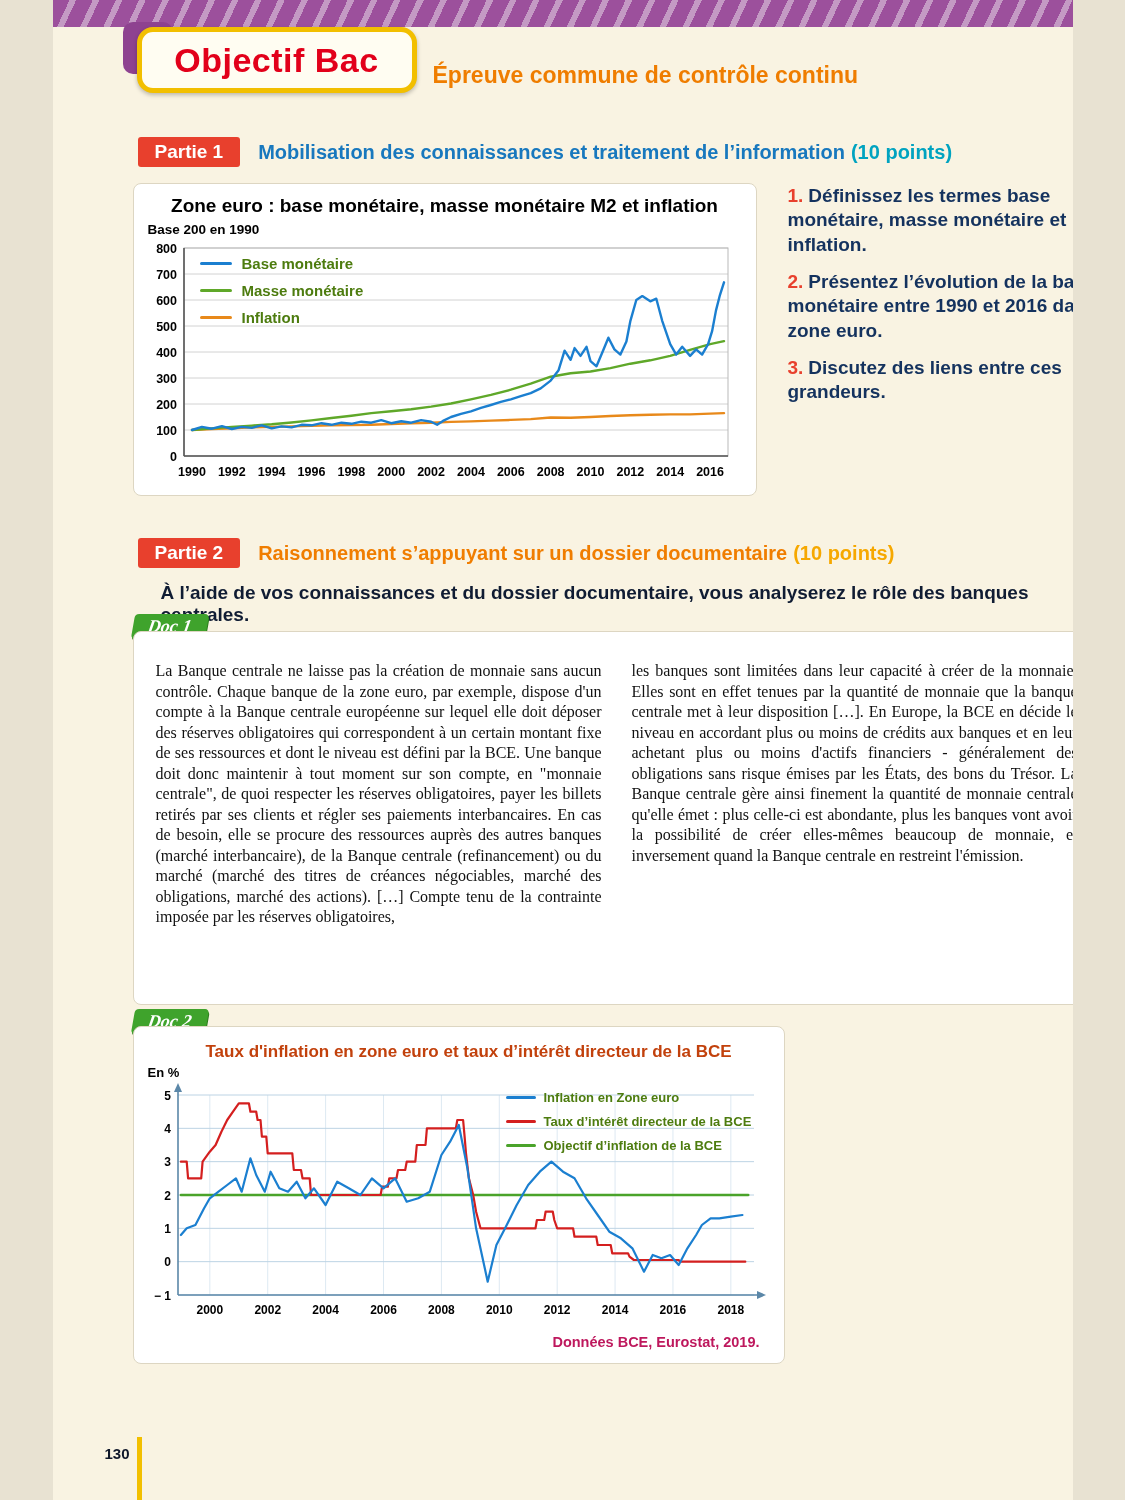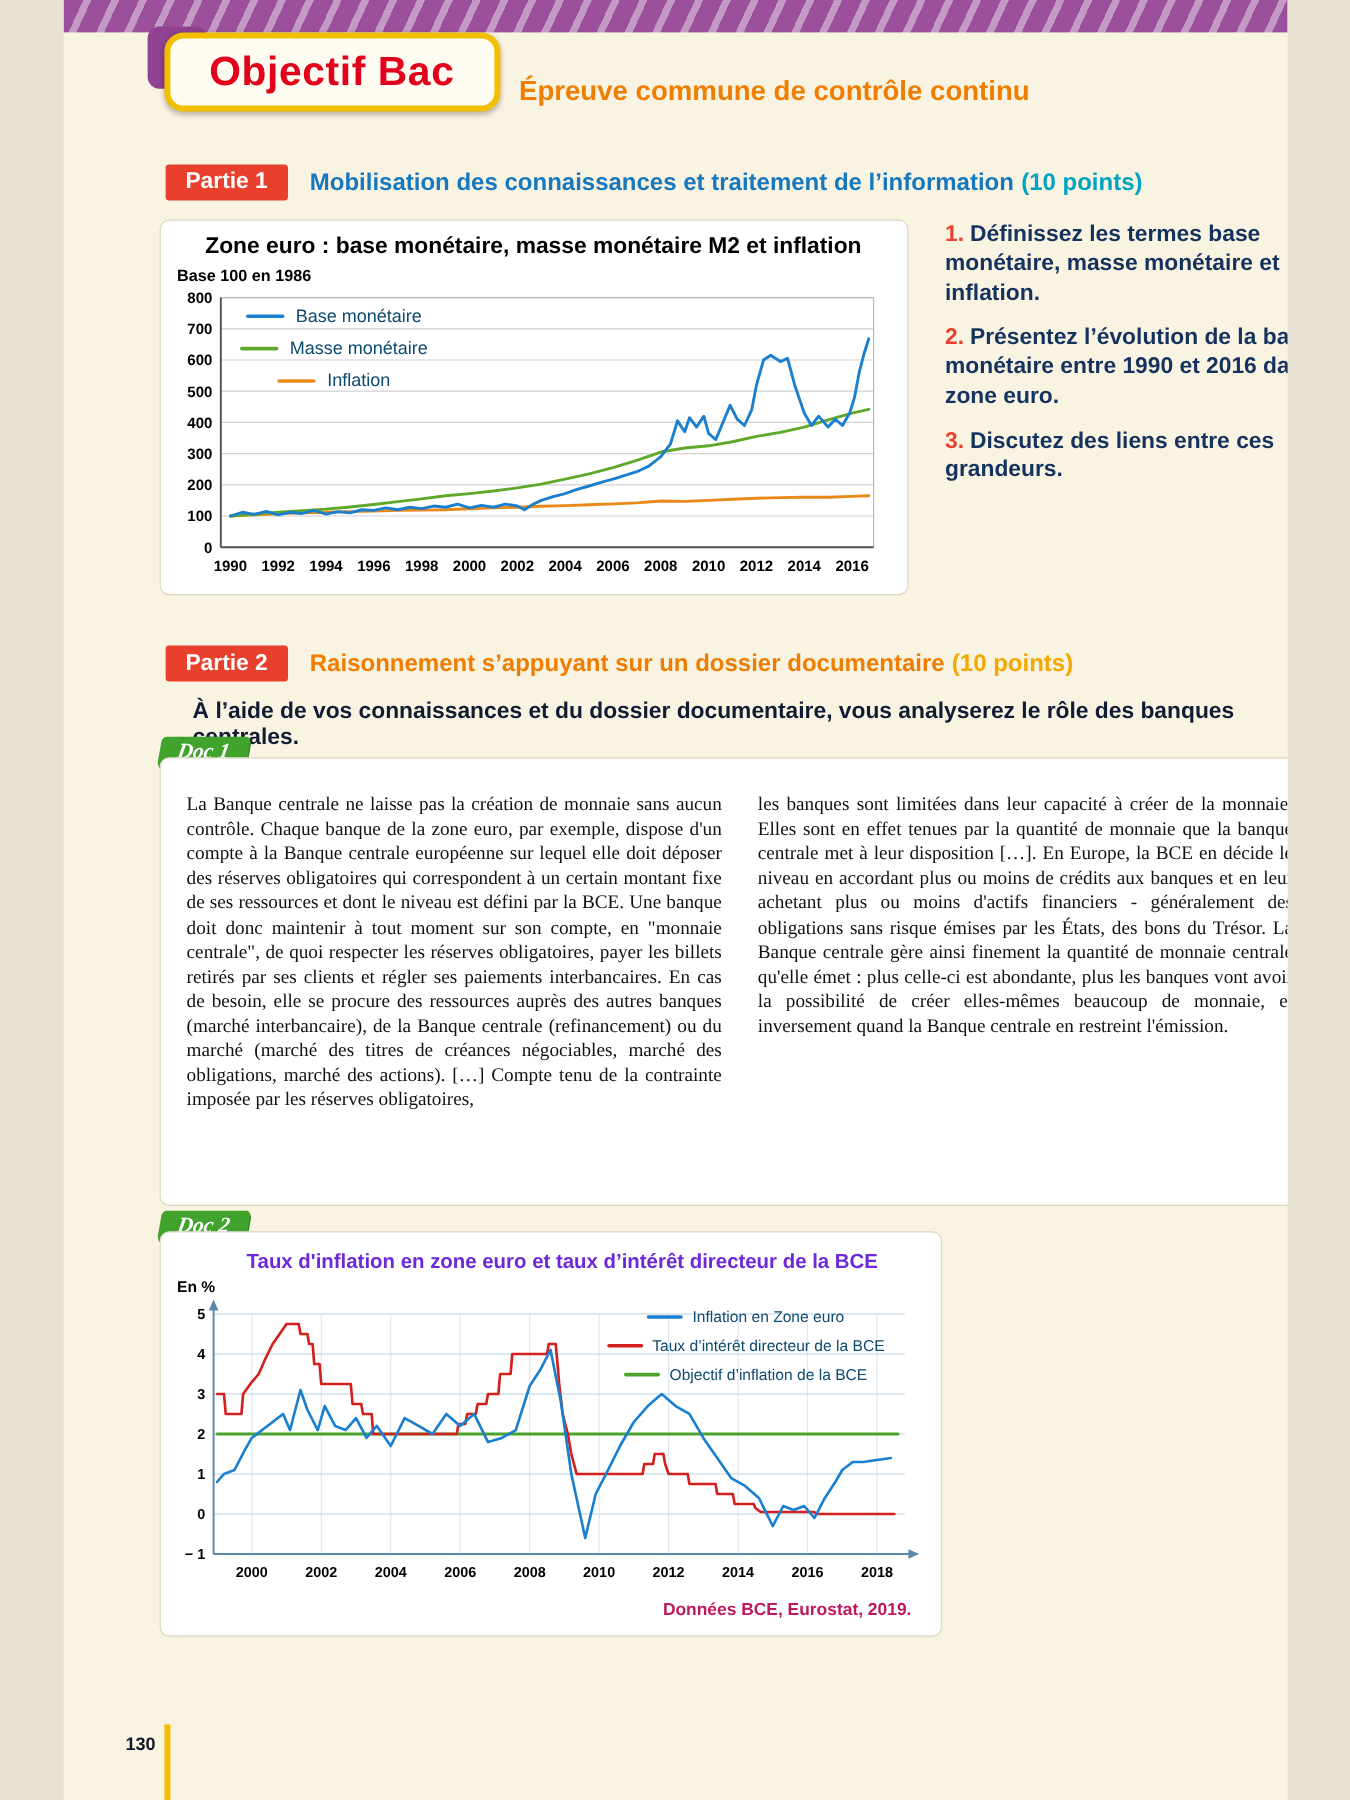--- a/index.html
+++ b/index.html
@@ -29,21 +29,21 @@
 
   .card{position:absolute;background:#fff;border:1.5px solid #ddd6c2;border-radius:8px;}
 
   
   .chart1-card{left:80px;top:183px;width:622px;height:311px;}
   .chart1-title{text-align:center;font-size:19px;font-weight:bold;margin-top:11px;color:#000;}
   .chart-ylabel{position:absolute;left:14px;top:38px;font-size:13.5px;font-weight:bold;color:#000;}
   .chart1-svg{position:absolute;left:8px;top:54px;}
   .legend{position:absolute;display:flex;flex-direction:column;}
   .legend1{left:66px;top:66px;}
-  .legend-row{display:flex;align-items:center;gap:10px;height:27px;font-size:15px;font-weight:normal;color:#0c4a6e;justify-content:center;}
+  .legend-row{display:flex;align-items:center;gap:10px;height:27px;font-size:15px;font-weight:bold;color:#4d7c0f;}
   .swatch{display:inline-block;width:32px;height:3px;border-radius:2px;}
 
   
   .questions{position:absolute;left:735px;top:184px;width:332px;}
   .question{margin-bottom:13px;font-size:19px;font-weight:bold;color:#14325e;line-height:1.28;}
   .qnum{color:#e8402d;margin-right:5px;}
 
   .intro{position:absolute;left:108px;top:582px;width:945px;font-size:19px;font-weight:bold;color:#101c33;}
 
   
@@ -55,21 +55,21 @@
   
   .doc1-card{left:80px;top:631px;width:966px;height:372px;}
   .doc1-cols{position:absolute;left:22px;top:17px;right:22px;display:flex;gap:30px;margin-top:12px;}
   .doc-col{flex:1;font-family:"Liberation Serif",serif;font-size:16px;line-height:20.5px;
            text-align:justify;color:#111;}
   .doc1-source{margin-top:10px;text-align:right;font-size:13.5px;line-height:1.45;color:#111;
                font-family:"Liberation Sans",sans-serif;}
 
   
   .doc2-card{left:80px;top:1026px;width:650px;height:336px;}
-  .chart2-title{position:absolute;left:72px;top:15px;font-size:17px;font-weight:bold;color:#6d28d9;}
+  .chart2-title{position:absolute;left:72px;top:15px;font-size:17px;font-weight:bold;color:#c2410c;}
   .chart2-ylabel{position:absolute;left:14px;top:38px;font-size:13px;font-weight:bold;color:#000;}
   .chart2-svg{position:absolute;left:6px;top:54px;}
   .legend2{left:372px;top:58px;}
   .legend2 .legend-row{height:24px;font-size:13px;gap:8px;}
   .legend2 .swatch{width:30px;}
   .chart2-source{position:absolute;right:24px;bottom:13px;font-size:14.5px;font-weight:bold;color:#be185d;}
 
   .pagenum{position:absolute;left:52px;top:1445px;font-size:15px;font-weight:bold;color:#0f172a;}
   .pagebar{position:absolute;left:84px;top:1437px;width:5px;height:63px;background:#f2bf00;}
 </style>
@@ -86,21 +86,21 @@
   </div>
   <div class="subtitle">Épreuve commune de contrôle continu</div>
 
   <div class="partie p1">
     <span class="partie-badge">Partie 1</span>
     <span class="partie-title"><span>Mobilisation des connaissances et traitement de l’information</span><span class="points">(10 points)</span></span>
   </div>
 
   <div class="card chart1-card">
     <div class="chart1-title">Zone euro : base monétaire, masse monétaire M2 et inflation</div>
-    <div class="chart-ylabel">Base 100 en 1986</div>
+    <div class="chart-ylabel">Base 200 en 1990</div>
     <svg id="chart1-svg" class="chart1-svg" width="604" height="252" font-family="&quot;Liberation Sans&quot;, sans-serif">
         <line x1="42" x2="586" y1="218" y2="218" stroke="#d2d2d2" stroke-width="1"></line>
         <line x1="42" x2="586" y1="192" y2="192" stroke="#d2d2d2" stroke-width="1"></line>
         <line x1="42" x2="586" y1="166" y2="166" stroke="#d2d2d2" stroke-width="1"></line>
         <line x1="42" x2="586" y1="140" y2="140" stroke="#d2d2d2" stroke-width="1"></line>
         <line x1="42" x2="586" y1="114" y2="114" stroke="#d2d2d2" stroke-width="1"></line>
         <line x1="42" x2="586" y1="88" y2="88" stroke="#d2d2d2" stroke-width="1"></line>
         <line x1="42" x2="586" y1="62" y2="62" stroke="#d2d2d2" stroke-width="1"></line>
         <line x1="42" x2="586" y1="36" y2="36" stroke="#d2d2d2" stroke-width="1"></line>
         <line x1="42" x2="586" y1="10" y2="10" stroke="#d2d2d2" stroke-width="1"></line>

